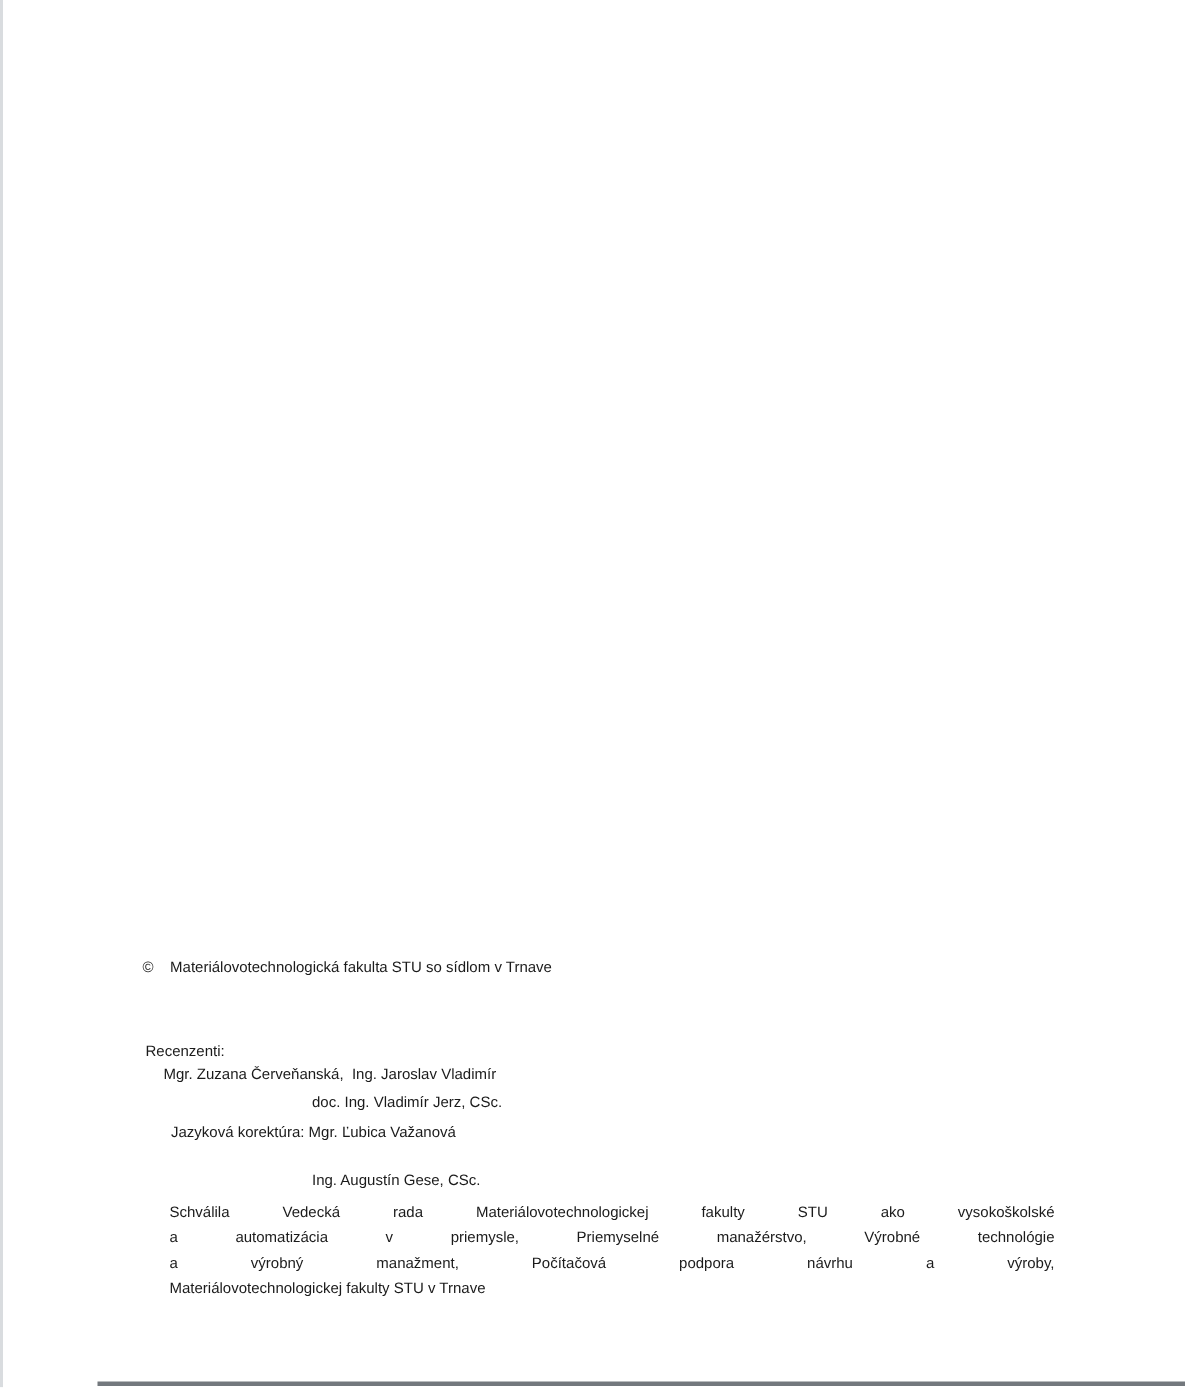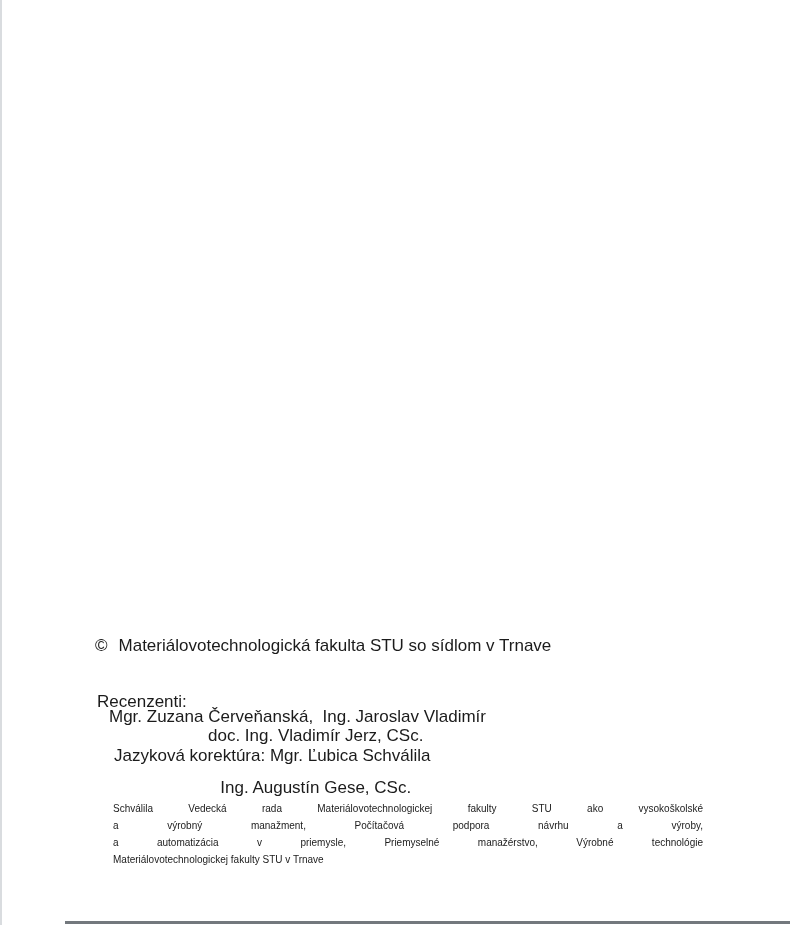--- a/index.html
+++ b/index.html
@@ -26,42 +26,42 @@
   }
   .bottom-rule {
     position: absolute;
     left: 65px; right: 0;
     top: 921px;
     height: 3px;
     background: #73787d;
   }
   .txt {
     white-space: pre-wrap;
-    font-size: 17px;
+    font-size: 10px;
   }
   
   .copyright-block {
     position: absolute;
     left: 95px;
     top: 586px;
     line-height: 23.8px;
   }
   .copyright-line { white-space: pre-wrap; }
   .copyright-holder { margin-left: 11px; }
   .author-line { margin-left: 14px; white-space: pre-wrap; }
   
   .reviewers-row {
     position: absolute;
     left: 97px;
     top: 693px;
     display: flex;
     line-height: 17.2px;
   }
   .reviewers-label { width: 111px; }
-  .reviewer-name { white-space: pre-wrap; text-align: center; }
+  .reviewer-name { white-space: pre-wrap; }
   
   .proofreading-line {
     position: absolute;
     left: 114px;
     top: 747px;
     line-height: 17.2px;
   }
   
   .approval-paragraph {
     position: absolute;
@@ -94,24 +94,24 @@
   </div>
 
   <div class="reviewers-row txt">
     <div class="reviewers-label">Recenzenti:</div>
     <div>
       <div class="reviewer-name">doc. Ing. Vladimír Jerz, CSc.</div>
       <div class="reviewer-name">Ing. Augustín Gese, CSc.</div>
     </div>
   </div>
 
-  <div class="proofreading-line txt">Jazyková korektúra: Mgr. Ľubica Schválila</div>
+  <div class="proofreading-line txt">Jazyková korektúra: Mgr. Ľubica Važanová</div>
 
   <div class="approval-paragraph">
     <div class="approval-line">Schválila Vedecká rada Materiálovotechnologickej fakulty STU ako vysokoškolské</div>
+    <div class="approval-line">a automatizácia v priemysle, Priemyselné manažérstvo, Výrobné technológie</div>
     <div class="approval-line">a výrobný manažment, Počítačová podpora návrhu a výroby,</div>
-    <div class="approval-line">a automatizácia v priemysle, Priemyselné manažérstvo, Výrobné technológie</div>
     <div class="approval-line last">Materiálovotechnologickej fakulty STU v Trnave</div>
   </div>
 
   <div class="bottom-rule"></div>
 
 </div>
 
 </body></html>

